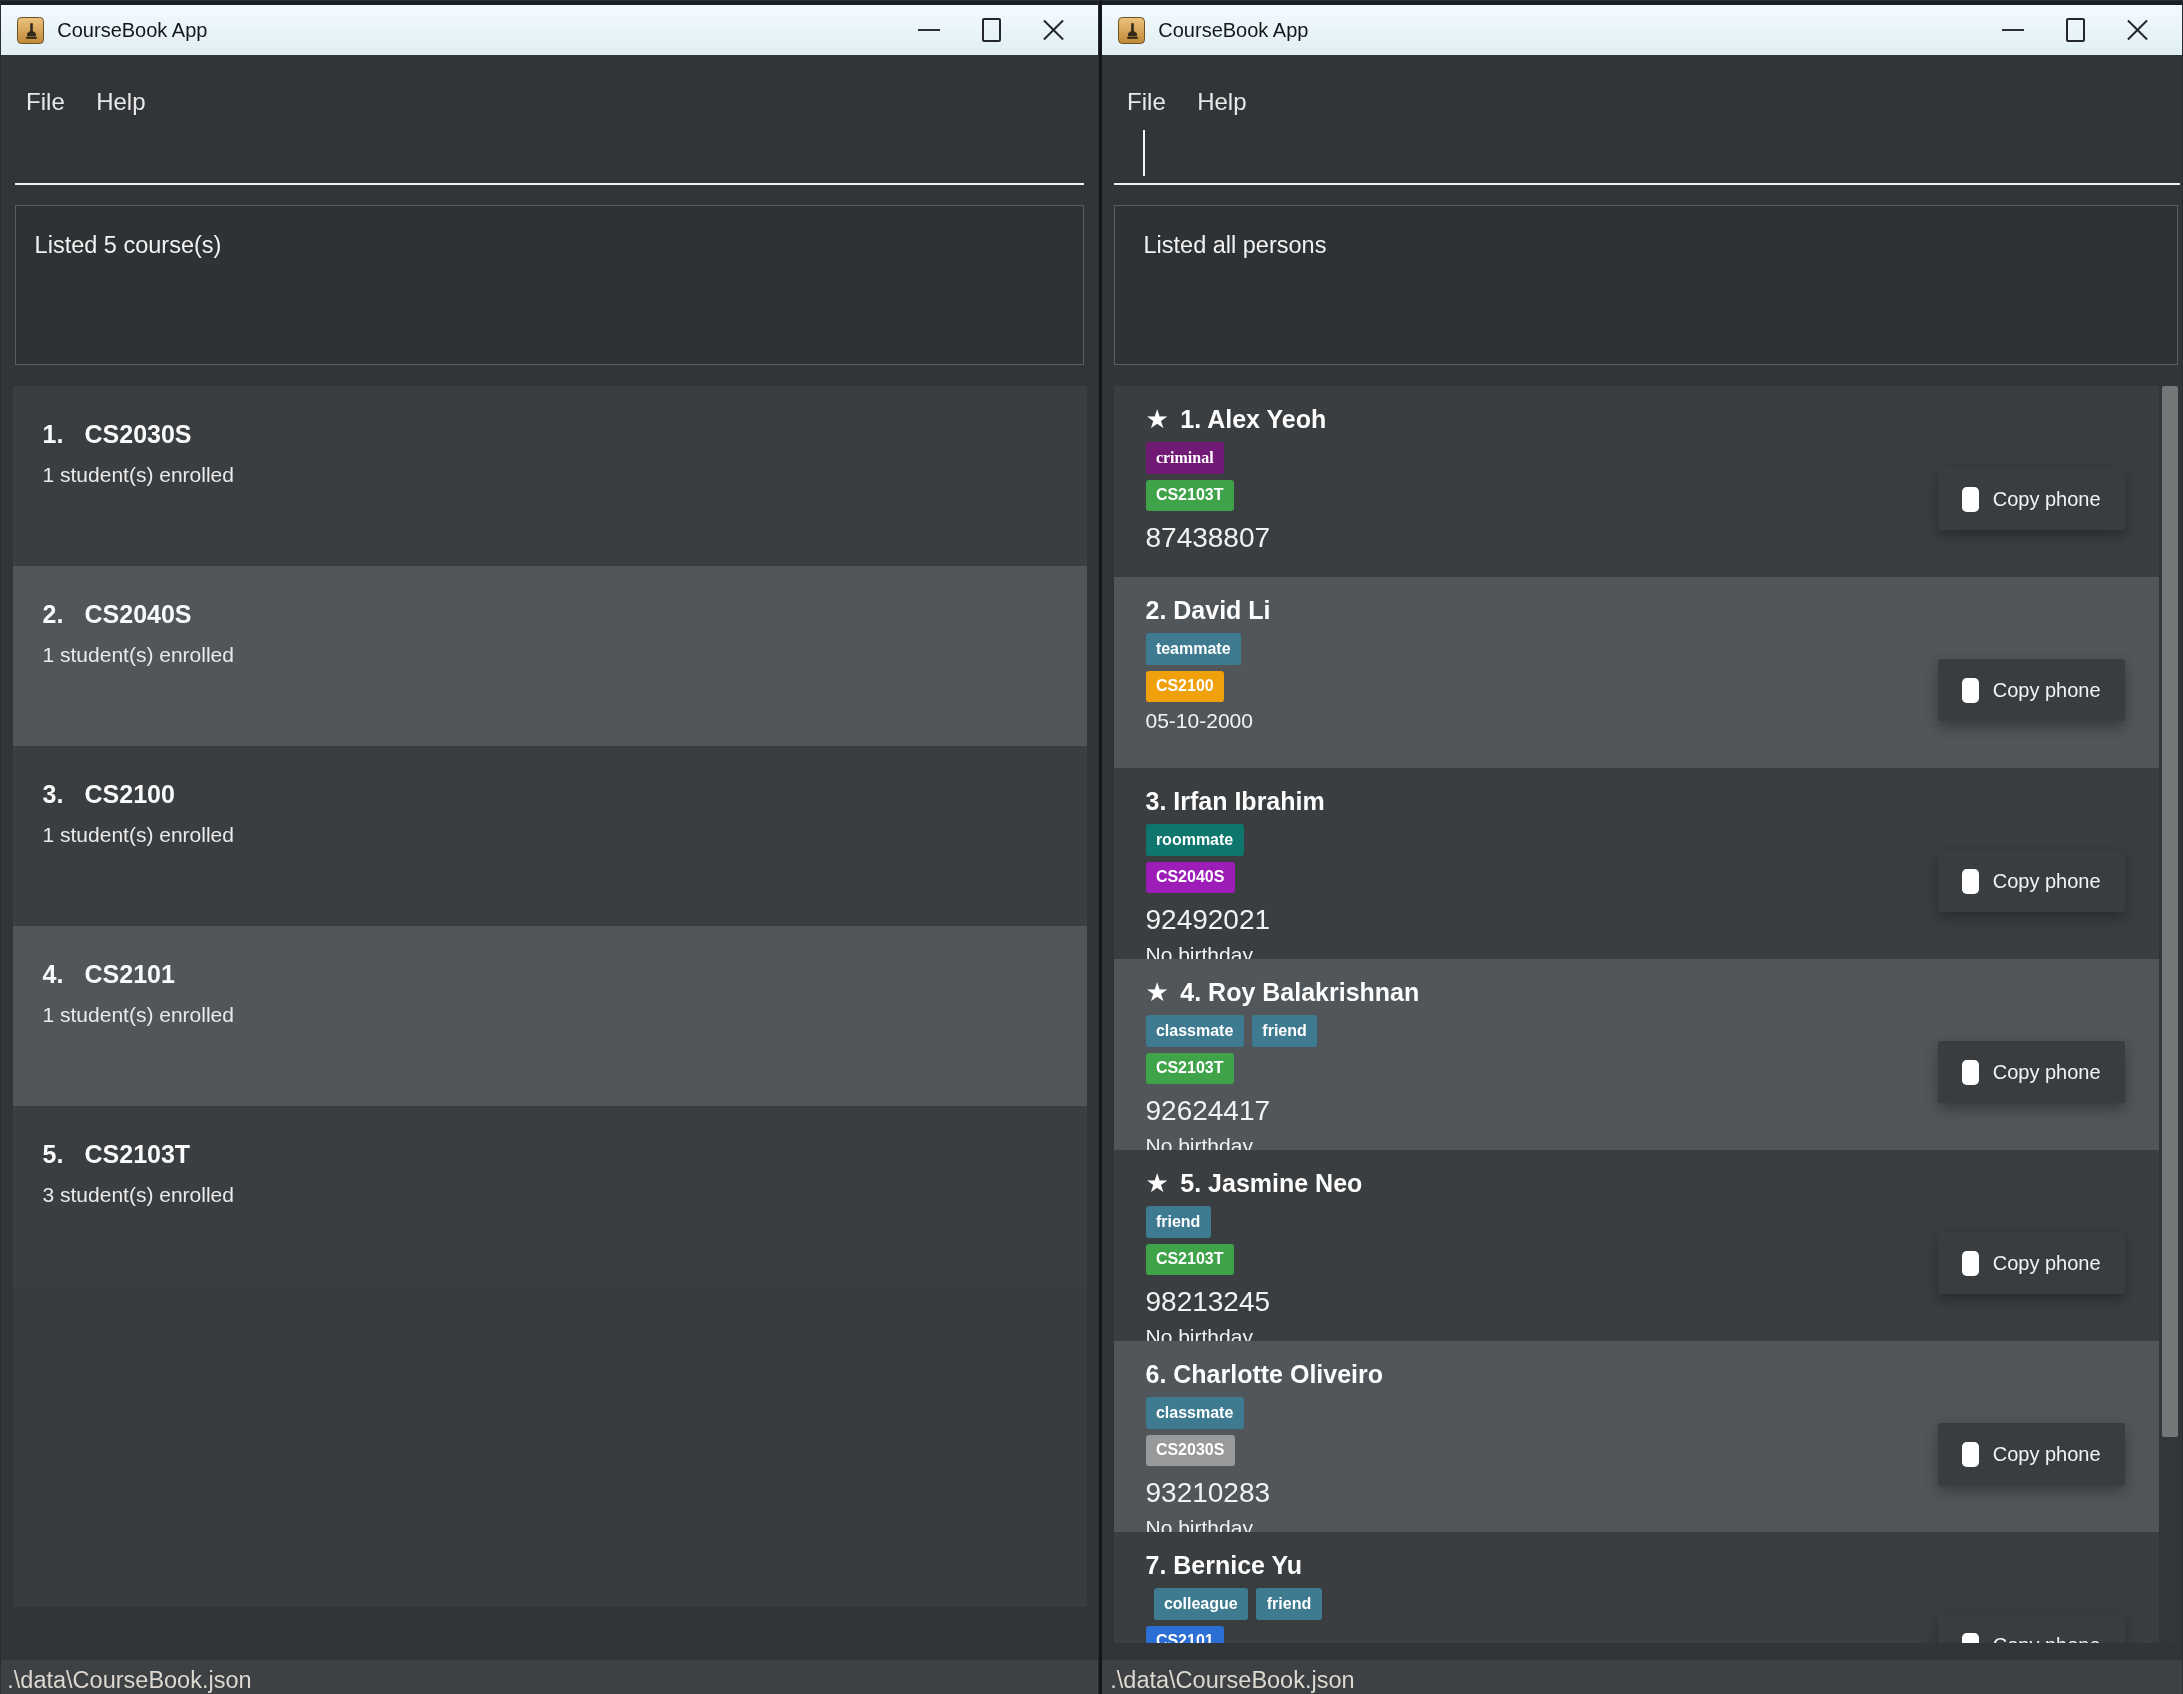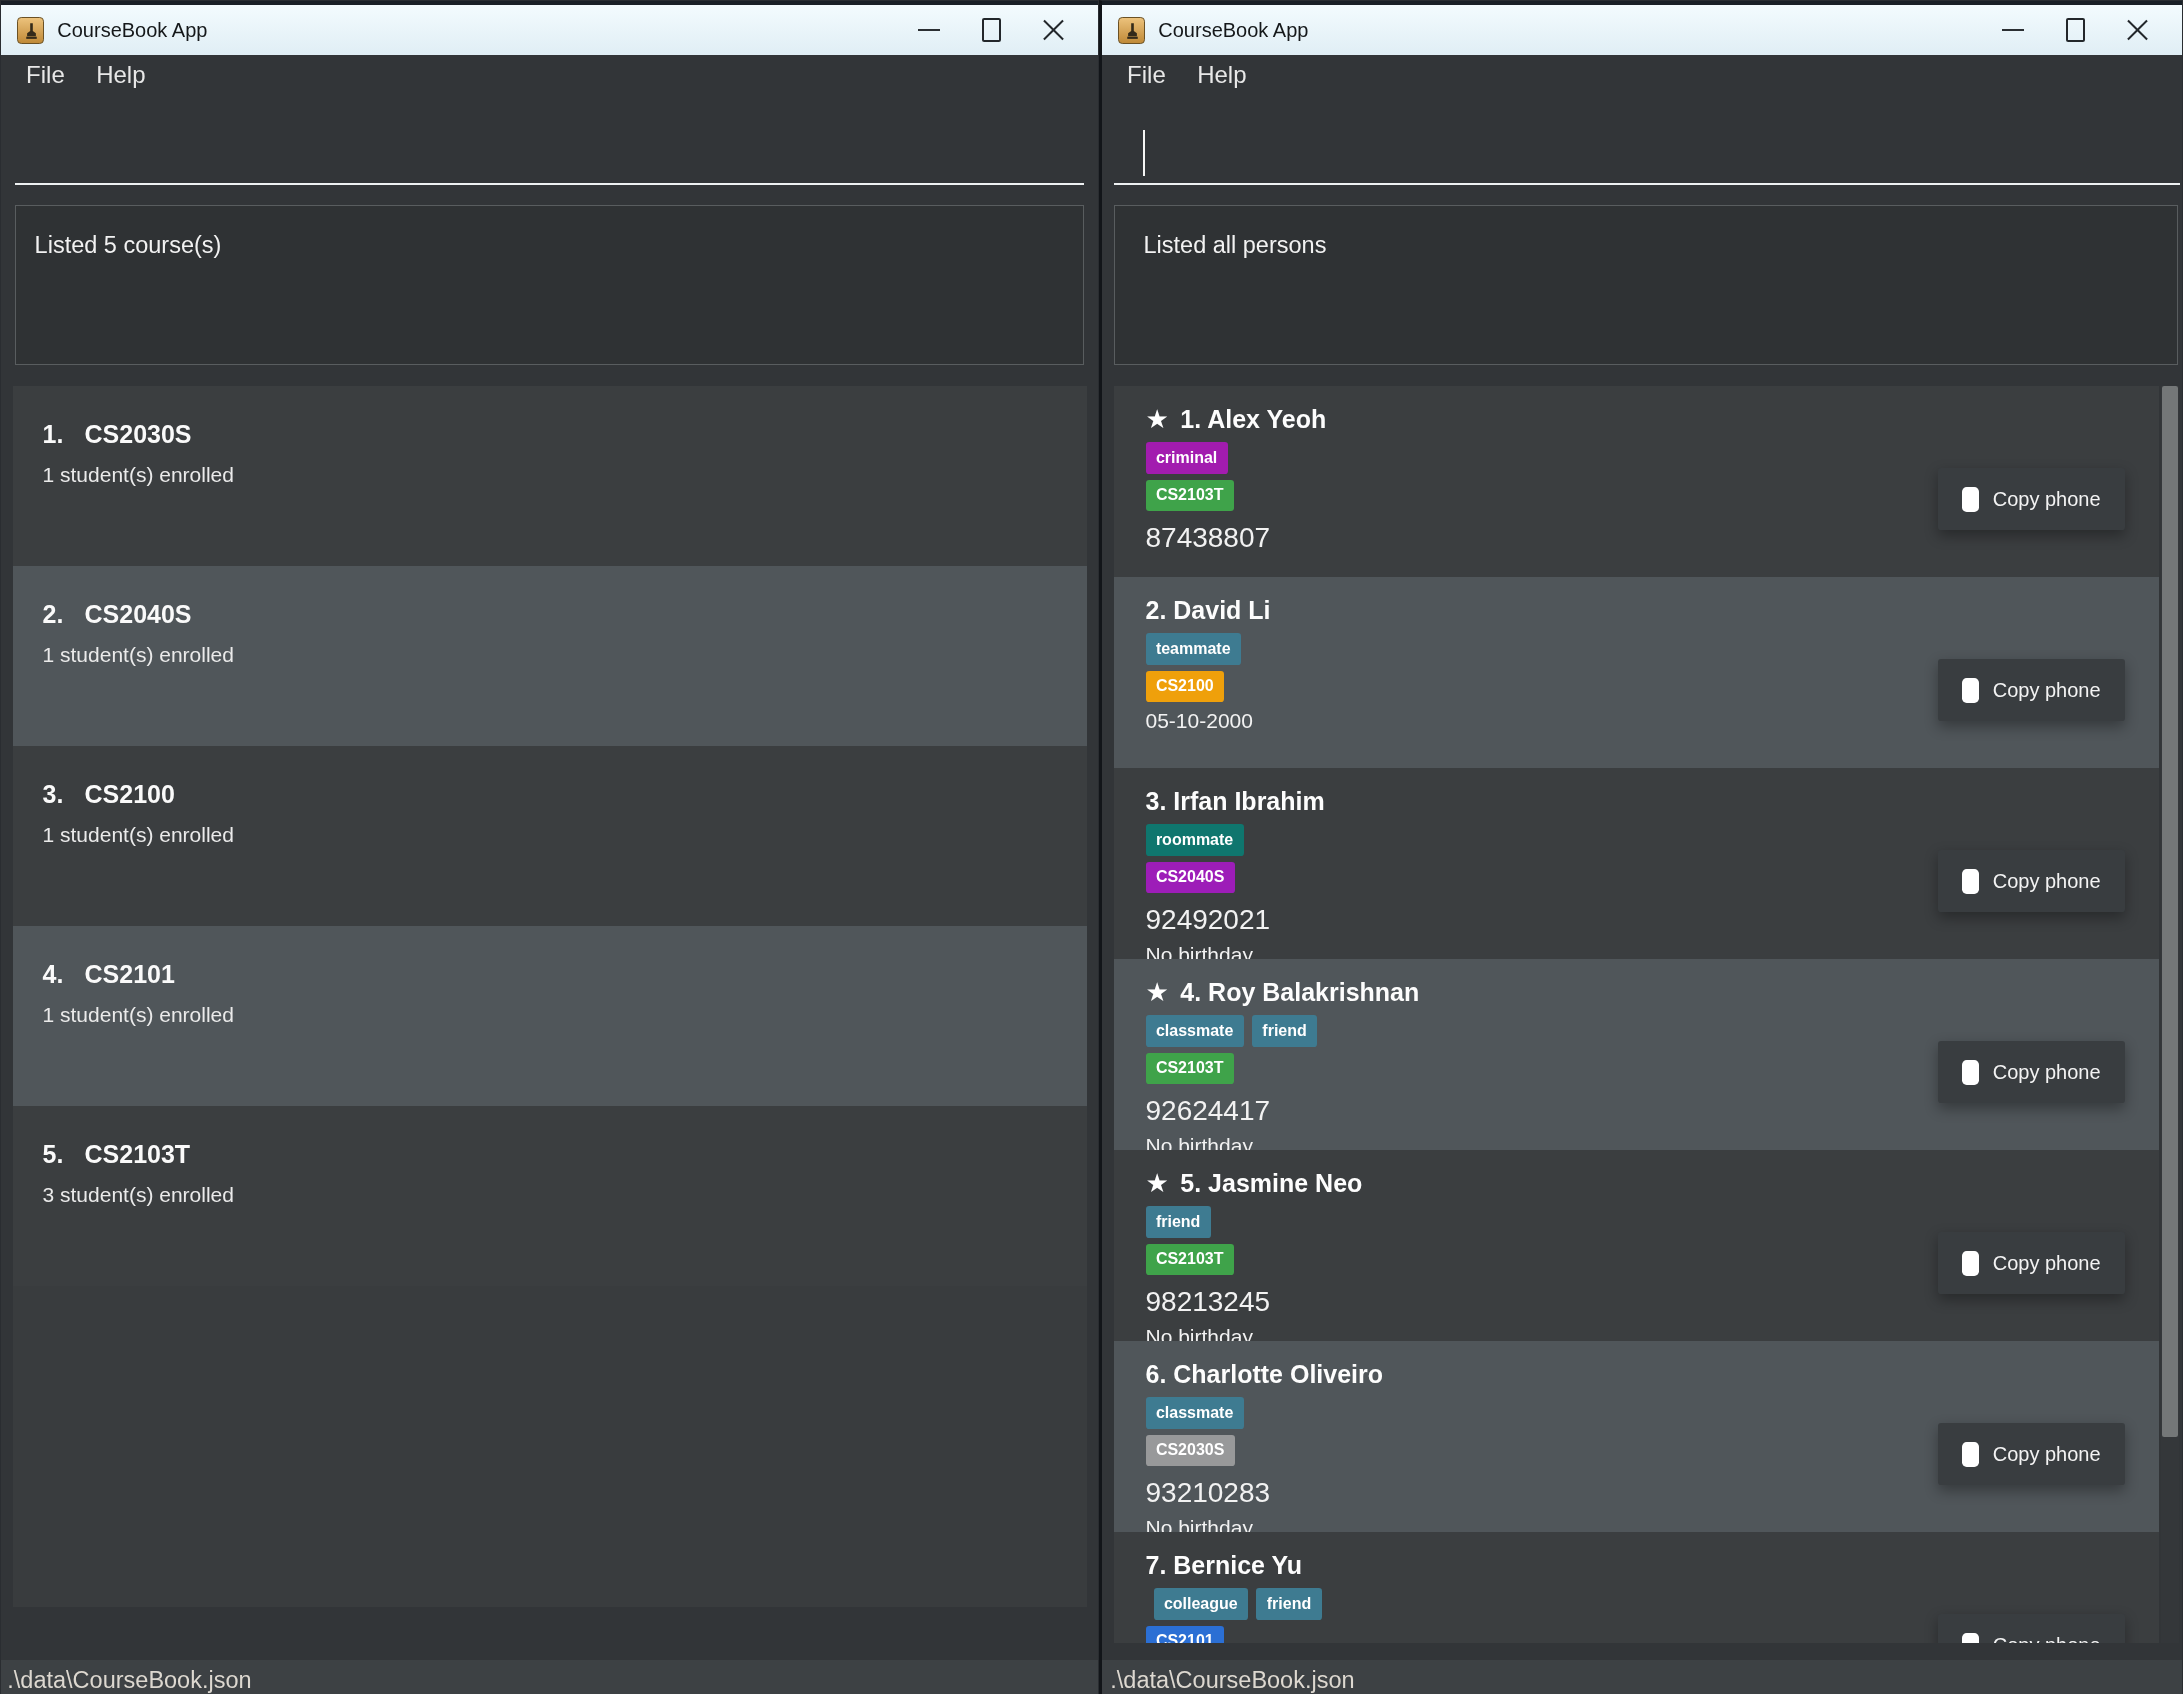--- a/index.html
+++ b/index.html
@@ -28,21 +28,21 @@
   .glyph-min  { width:22px; height:2.6px; background:#2b2f33; }
   .glyph-max  { width:19px; height:24px; border:2.6px solid #23272b; border-radius:2.1px; box-sizing:border-box; }
   .glyph-close{ position:relative; width:25px; height:25px; }
   .glyph-close::before, .glyph-close::after {
       content:""; position:absolute; left:-1px; top:11.5px; width:27px; height:2.1px; background:#23272b; }
   .glyph-close::before { transform:rotate(45deg); }
   .glyph-close::after  { transform:rotate(-45deg); }
 
   
   .menubar { position:absolute; top:54px; left:0; right:0; height:67px;
-             display:flex; align-items:flex-start; padding-left:9.4px; }
+             display:flex; align-items:flex-end; padding-left:9.4px; }
   .menu-item { font-size:24px; color:#e8e8e8; padding:6.3px 15.7px; }
 
   
   .commandbox { position:absolute; top:124px; height:58px;
                 border-bottom:2.6px solid #eef1f2; }
   #win-left  .commandbox { left:13.6px; right:13.6px; }
   #win-right .commandbox { left:11.5px; right:2.1px; }
   .caret { position:absolute; left:29px; top:5.2px; width:2.6px; height:46px; background:#f5f5f5; }
 
   
@@ -190,21 +190,21 @@
   <div class="resultbox">
     <span>Listed all persons</span>
   </div>
 
   <div class="list" id="person-list">
       <div class="person-row row-dark">
         <div class="p-name">
           <span class="star">★</span>
           <span>1. Alex Yeoh</span>
         </div>
-        <div class="tag-row"><span class="tag" style="background: #a21caf;">criminal</span></div>
+        <div class="tag-row"><span class="tag" style="background: #701a75; font-family: Liberation Serif, serif;">criminal</span></div>
         <div class="tag-row courses"><span class="tag" style="background: rgb(63, 163, 74);">CS2103T</span></div>
         <div class="p-phone">87438807</div>
         <div class="copy-btn">
           <span class="phone-icon"></span>
           <span>Copy phone</span>
         </div>
       </div>
       <div class="person-row row-light">
         <div class="p-name">
           <span>2. David Li</span>

